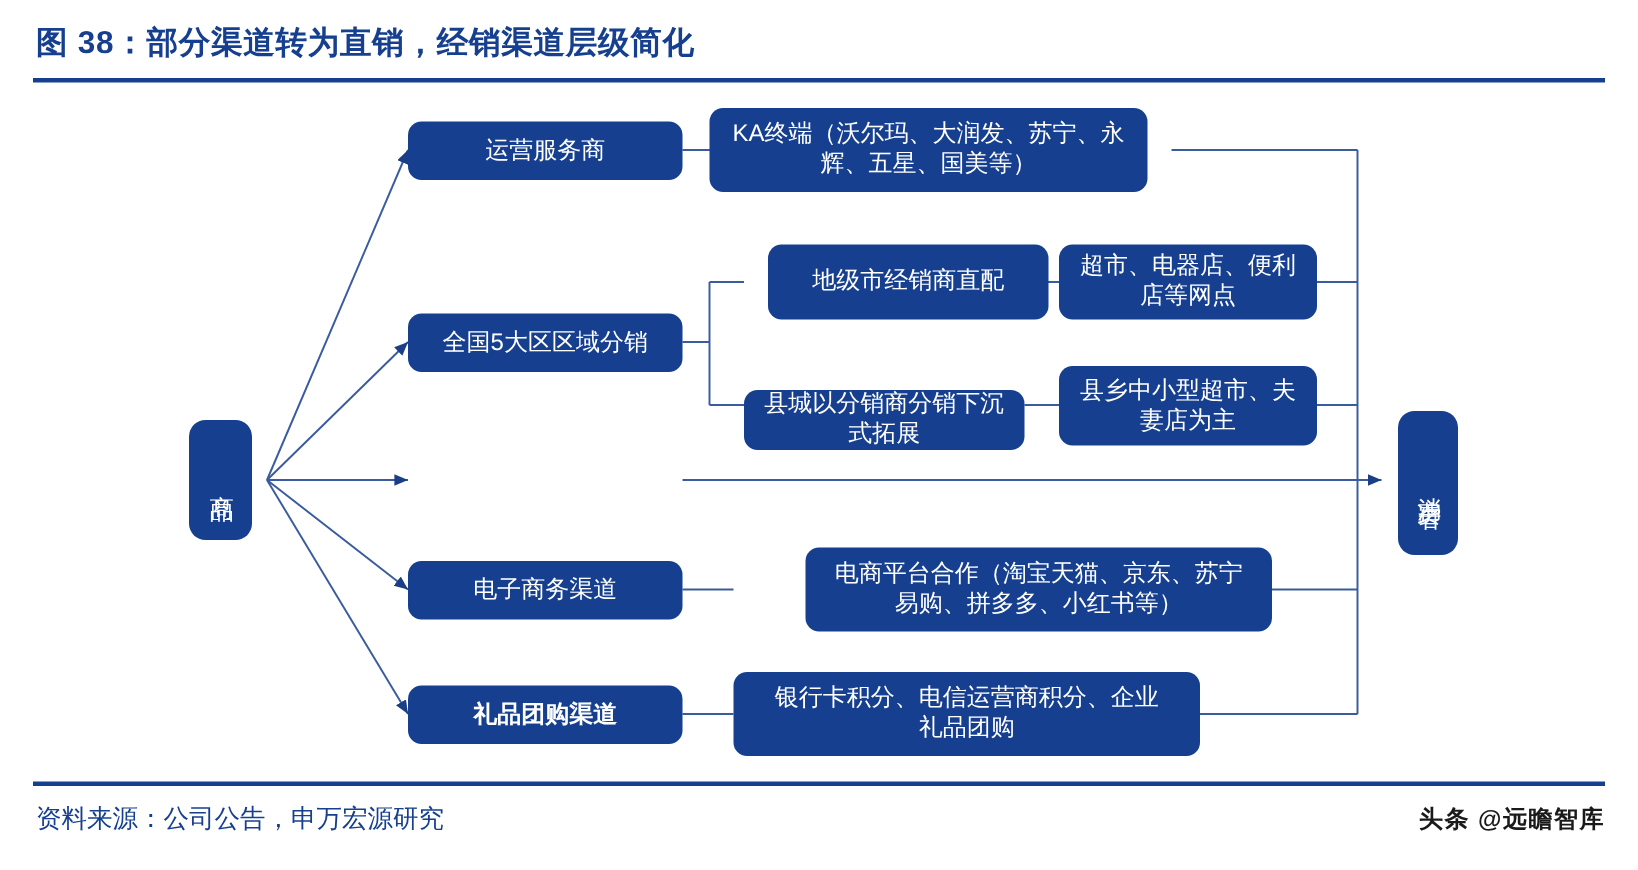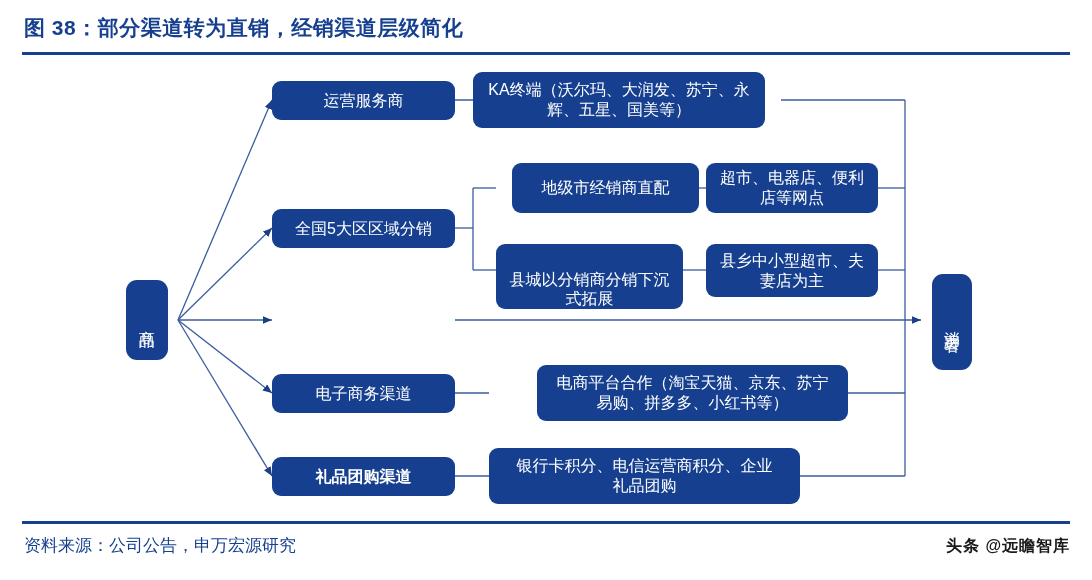--- a/index.html
+++ b/index.html
@@ -141,21 +141,21 @@
     </div>
 
     <div class="node lv2" style="left:473px;top:14px;width:292px;height:56px;padding:0 12px;">
       <span>KA终端（沃尔玛、大润发、苏宁、永辉、五星、国美等）</span>
     </div>
 
     <div class="node lv2" style="left:496px;top:105px;width:187px;height:50px;padding:0 8px;margin-left:16px;">
       <span>地级市经销商直配</span>
     </div>
 
-    <div class="node lv2" style="left:496px;top:186px;width:187px;height:65px;padding:0 8px;align-items:flex-end;">
+    <div class="node lv2" style="left:496px;top:202px;width:187px;height:40px;padding:0 8px;">
       <span>县城以分销商分销下沉式拓展</span>
     </div>
 
     <div class="node lv2" style="left:706px;top:105px;width:172px;height:50px;padding:0 8px;">
       <span>超市、电器店、便利店等网点</span>
     </div>
 
     <div class="node lv2" style="left:706px;top:186px;width:172px;height:53px;padding:0 8px;">
       <span>县乡中小型超市、夫妻店为主</span>
     </div>

